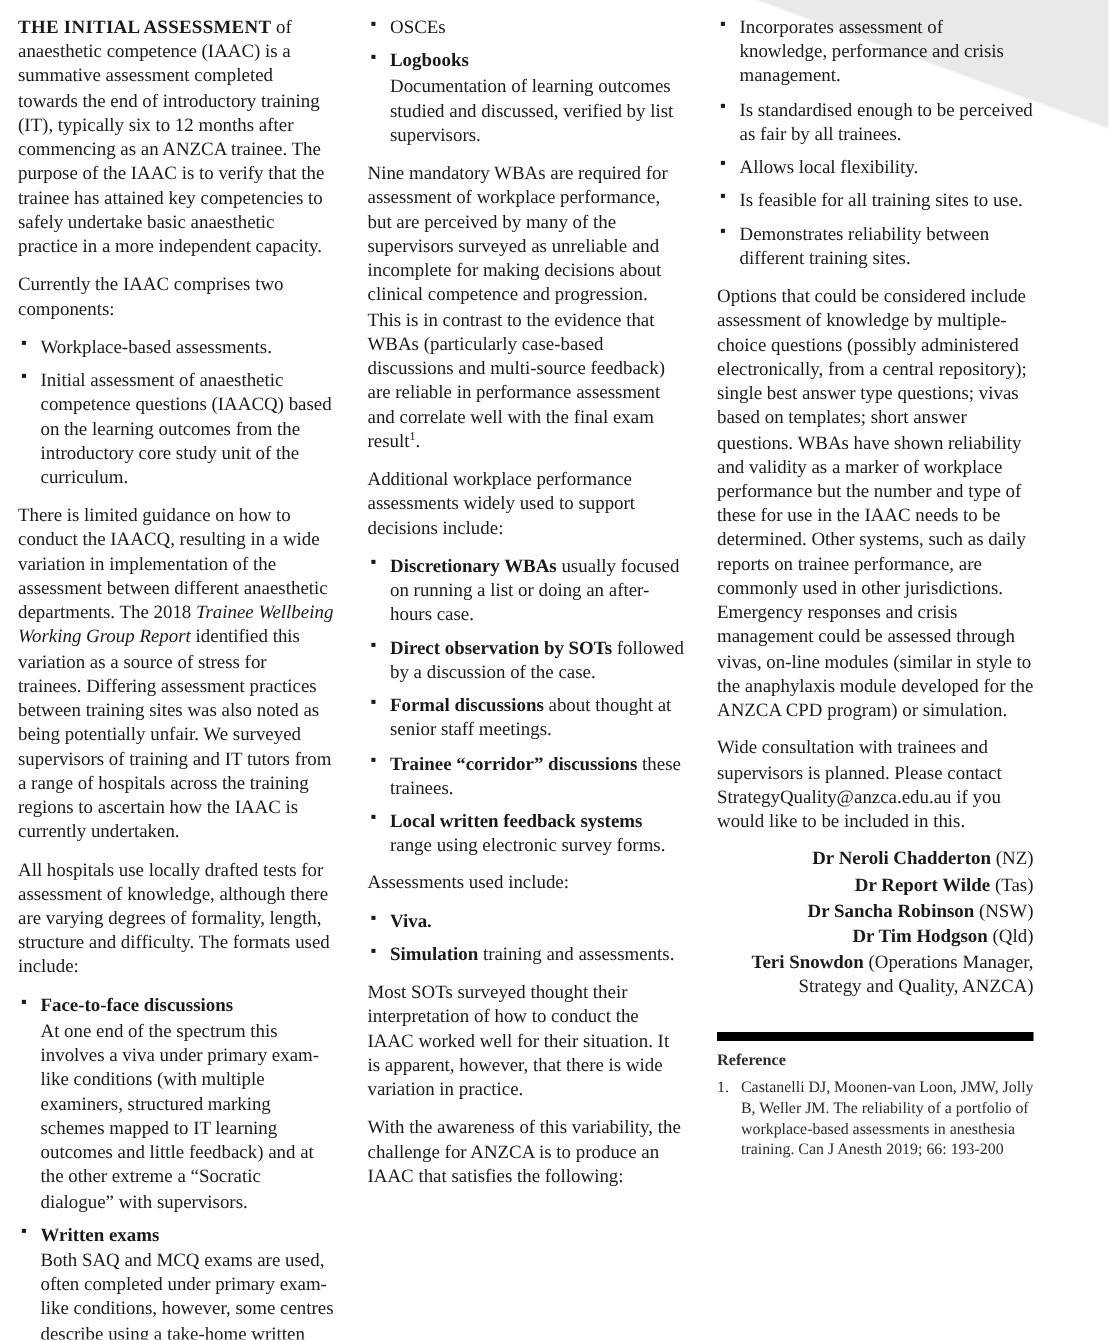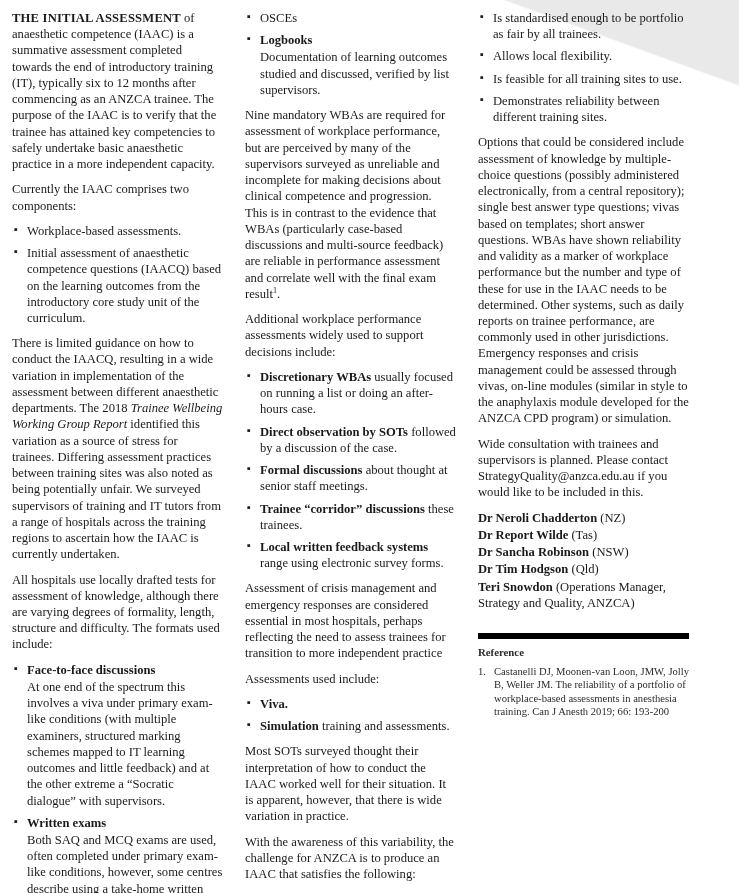--- a/index.html
+++ b/index.html
@@ -69,21 +69,21 @@
     top: -1px;
     font-size: 11px;
     color: #1a1a1a;
   }
   .b { font-weight: bold; }
   .i { font-style: italic; }
   .sub {
     display: block;
     margin-top: 1px;
   }
-  .names p { margin: 0 0 1px 0; }
+  .names p { margin: 0 0 1px 0; text-align: right; }
   .ref-block {
     margin-top: 22px;
     border-top: 6px solid #000000;
     padding-top: 7px;
     font-size: 10.6px;
     line-height: 1.28;
     color: #2b2b2b;
   }
   .ref-title {
     font-weight: bold;
@@ -170,21 +170,20 @@
         <span class="b">Formal discussions</span><span> about thought at senior staff meetings.</span>
       </li>
       <li>
         <span class="b">Trainee “corridor” discussions</span><span> these trainees.</span>
       </li>
       <li>
         <span class="b">Local written feedback systems</span><span> range using electronic survey forms.</span>
       </li>
     </ul>
 
-    <p>Assessment of crisis management and emergency responses are considered essential in most hospitals, perhaps reflecting the need to assess trainees for transition to more independent practice</p>
 
     <p>Assessments used include:</p>
 
     <ul>
       <li>
         <span class="b">Viva.</span><span></span>
       </li>
       <li>
         <span class="b">Simulation</span><span> training and assessments.</span>
       </li>
@@ -192,21 +191,22 @@
 
     <p>Most SOTs surveyed thought their interpretation of how to conduct the IAAC worked well for their situation. It is apparent, however, that there is wide variation in practice.</p>
 
     <p>With the awareness of this variability, the challenge for ANZCA is to produce an IAAC that satisfies the following:</p>
 
   </div>
 
   <div class="col">
 
     <ul>
-      <li><span>Is standardised enough to be portfolio as fair by all trainees.</span></li>
+      <li><span>Incorporates assessment of knowledge, performance and crisis management.</span></li>
+      <li><span>Is standardised enough to be perceived as fair by all trainees.</span></li>
       <li><span>Allows local flexibility.</span></li>
       <li><span>Is feasible for all training sites to use.</span></li>
       <li><span>Demonstrates reliability between different training sites.</span></li>
     </ul>
 
     <p>Options that could be considered include assessment of knowledge by multiple-choice questions (possibly administered electronically, from a central repository); single best answer type questions; vivas based on templates; short answer questions. WBAs have shown reliability and validity as a marker of workplace performance but the number and type of these for use in the IAAC needs to be determined. Other systems, such as daily reports on trainee performance, are commonly used in other jurisdictions. Emergency responses and crisis management could be assessed through vivas, on-line modules (similar in style to the anaphylaxis module developed for the ANZCA CPD program) or simulation.</p>
 
     <p>Wide consultation with trainees and supervisors is planned. Please contact StrategyQuality@anzca.edu.au if you would like to be included in this.</p>
 
     <div class="names">

